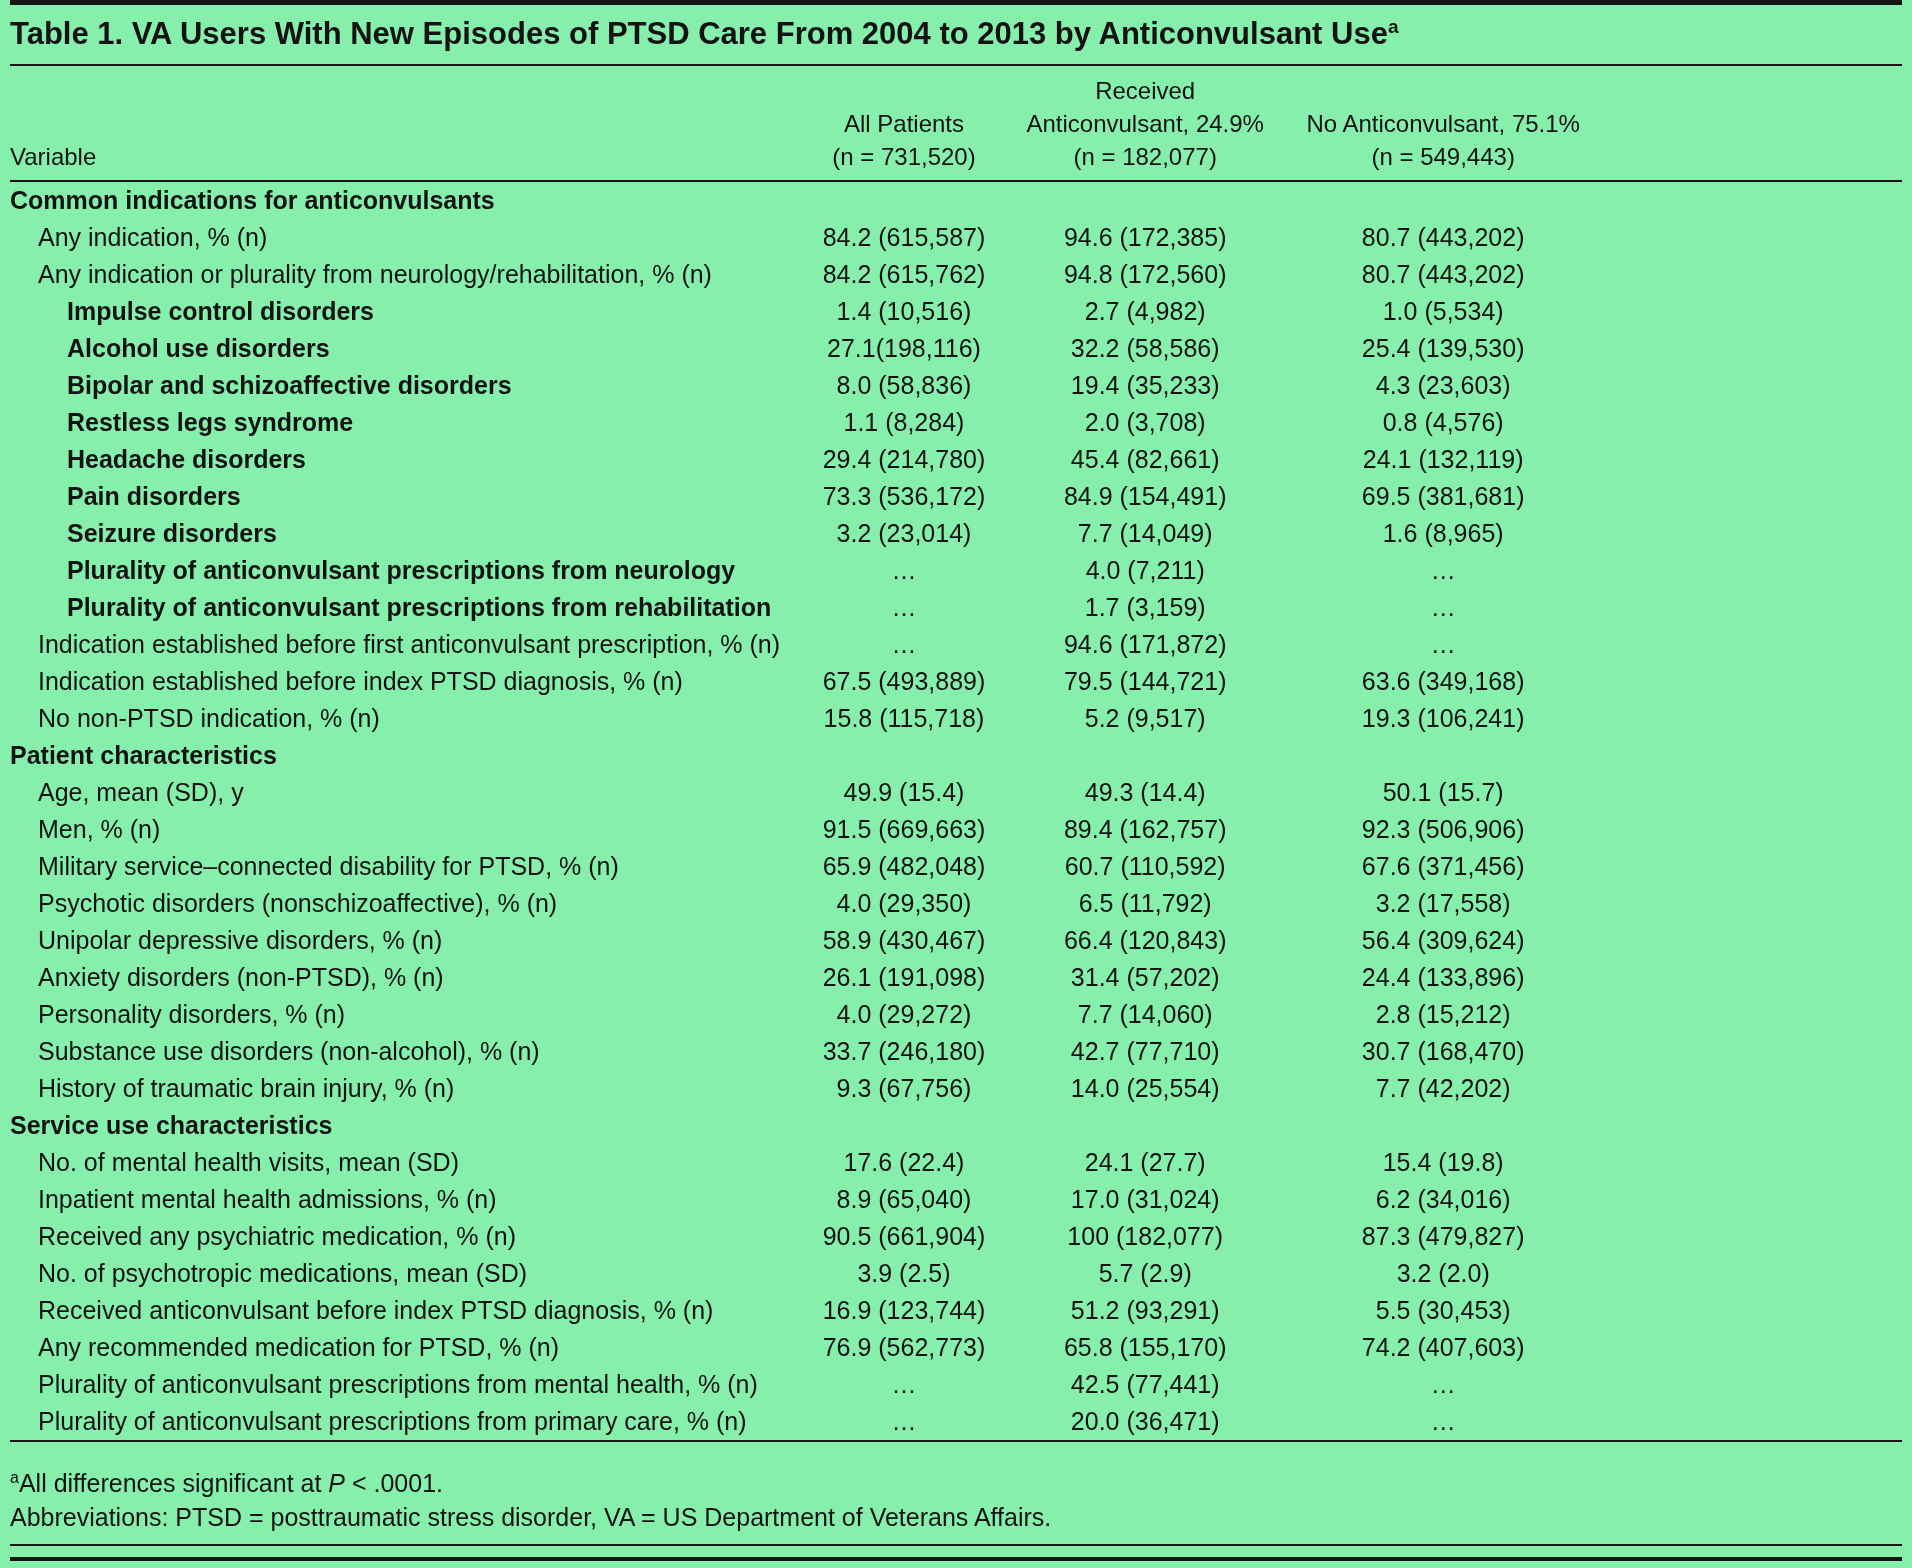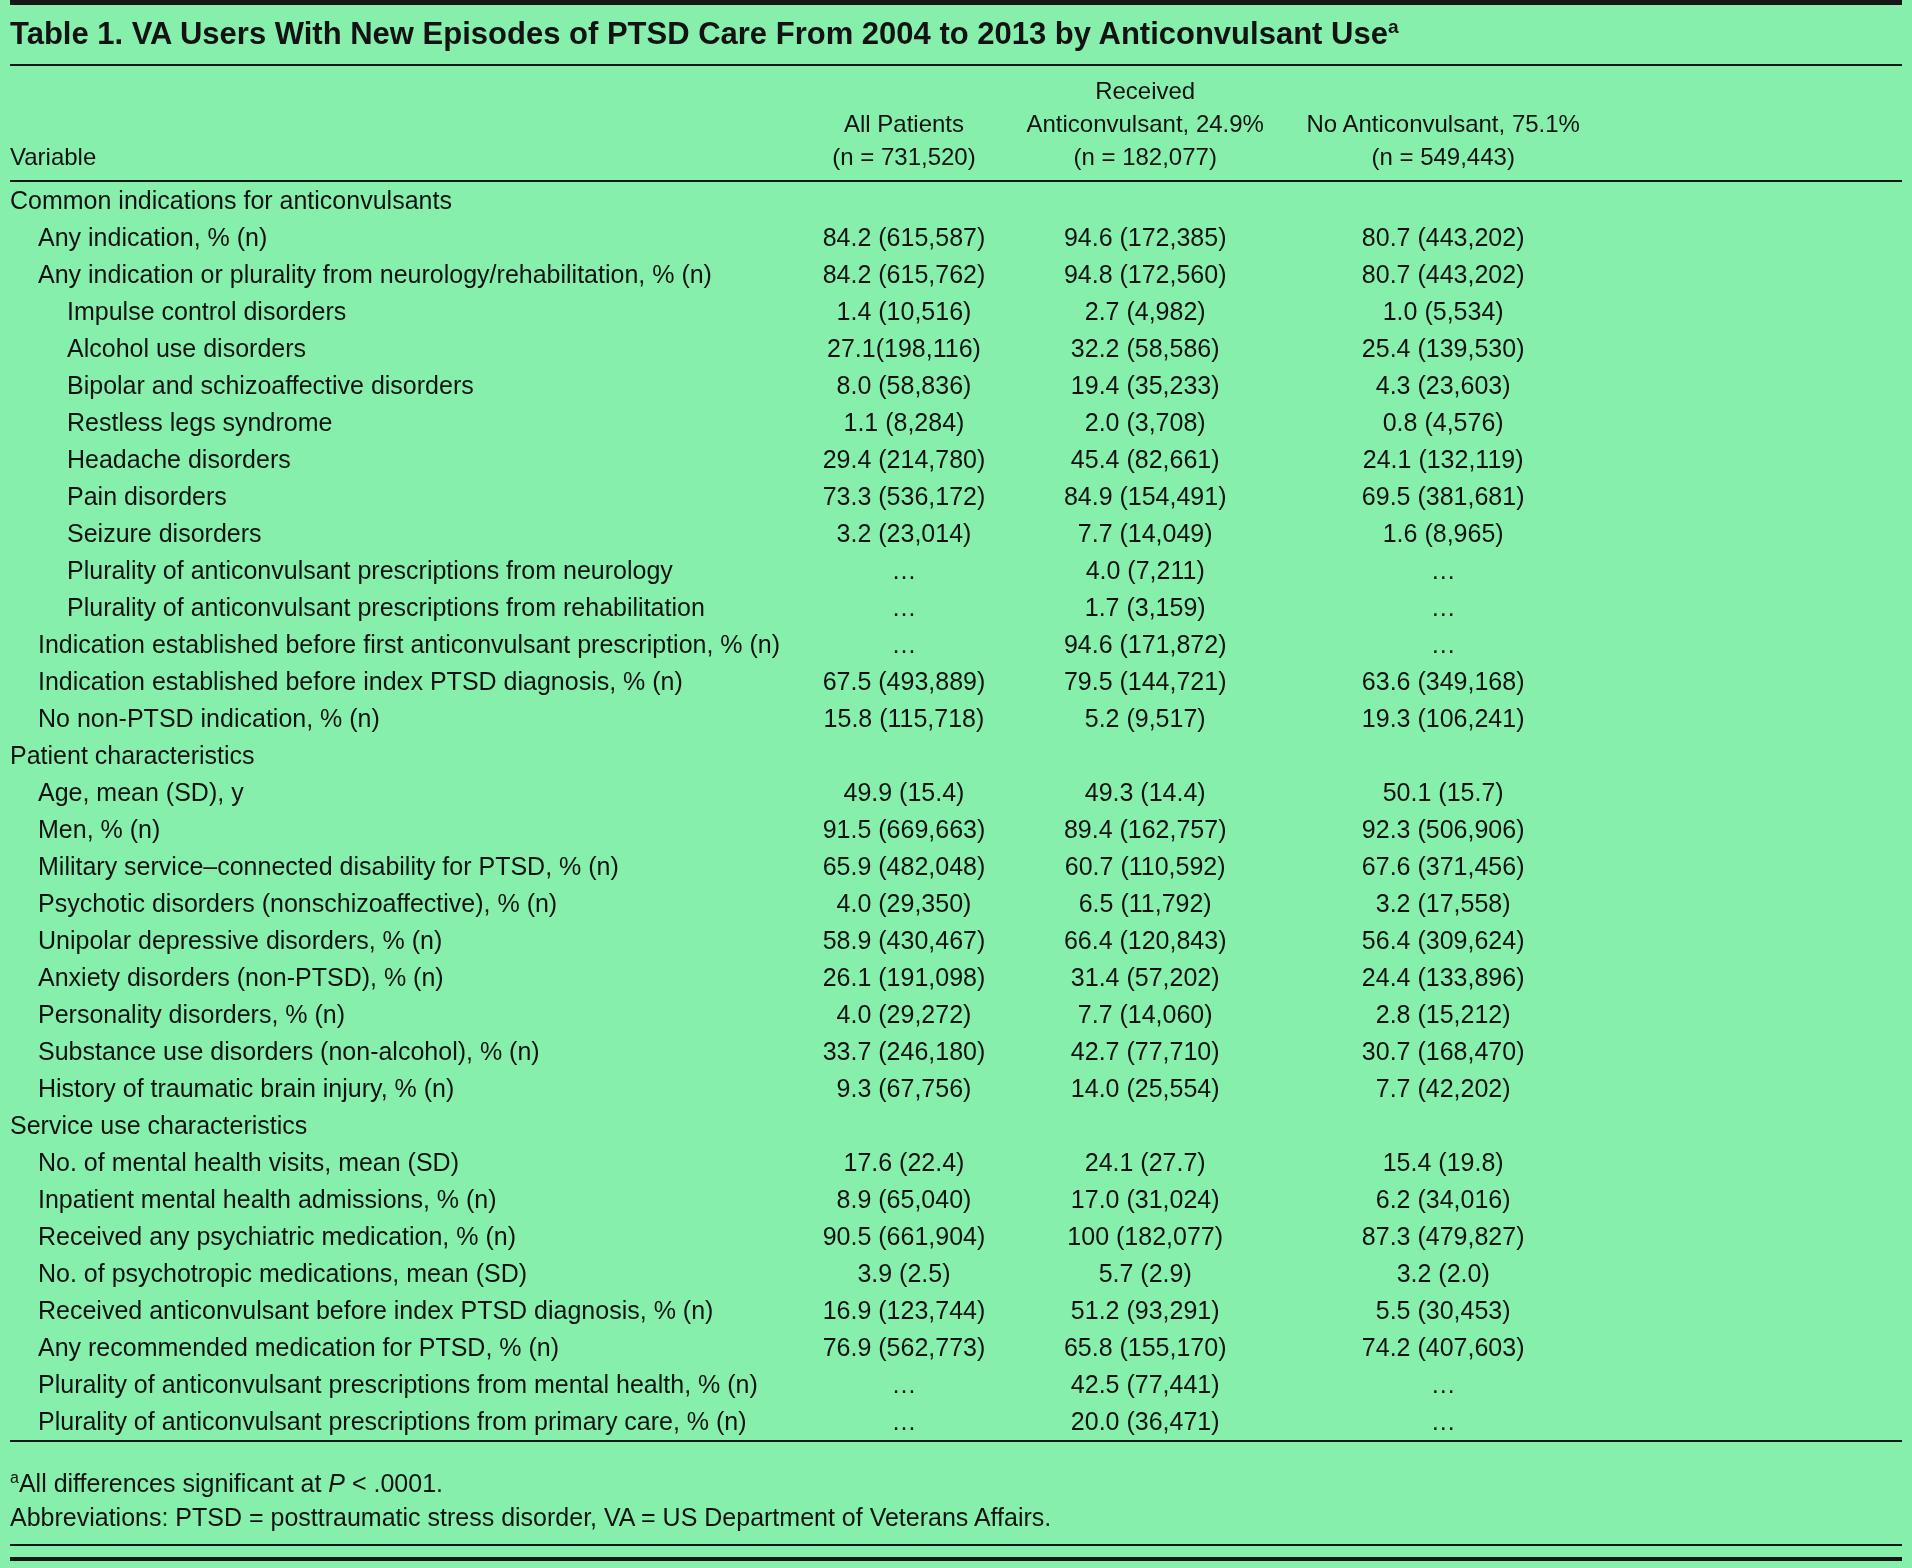--- a/index.html
+++ b/index.html
@@ -51,23 +51,23 @@
   tbody td {
     font-size: 25px;
     line-height: 37px;
     height: 37px;
     padding: 0;
     white-space: nowrap;
     vertical-align: middle;
   }
   td.var-cell { text-align: left; overflow: visible; }
   td.val-cell { text-align: center; }
-  td.indent-0 { padding-left: 0; }
+  td.indent-0 { padding-left: 0; font-weight: bold; }
   td.indent-1 { padding-left: 28px; }
-  td.indent-2 { padding-left: 57px; }
+  td.indent-2 { padding-left: 57px; font-weight: bold; }
   .footnotes {
     border-top: 2px solid #161616;
     border-bottom: 2px solid #161616;
     font-size: 25px;
     padding: 24px 0 10px 0;
   }
   .footnote {
     line-height: 34px;
     white-space: nowrap;
   }

